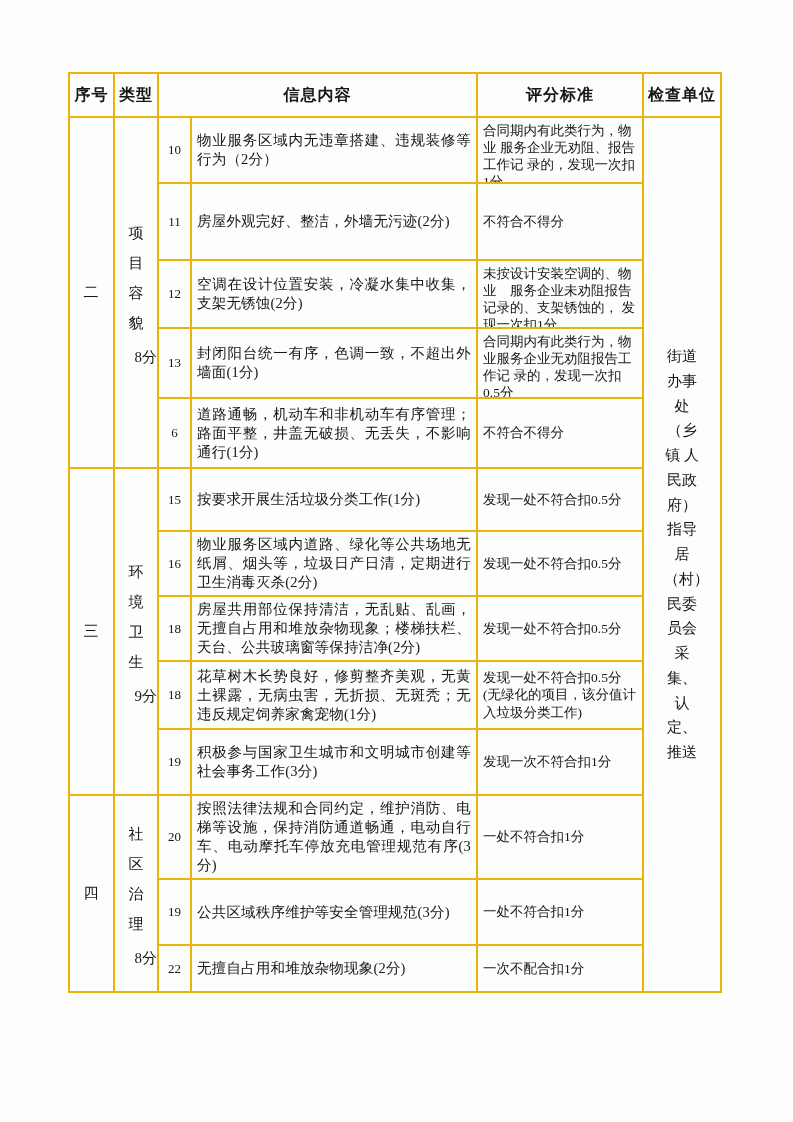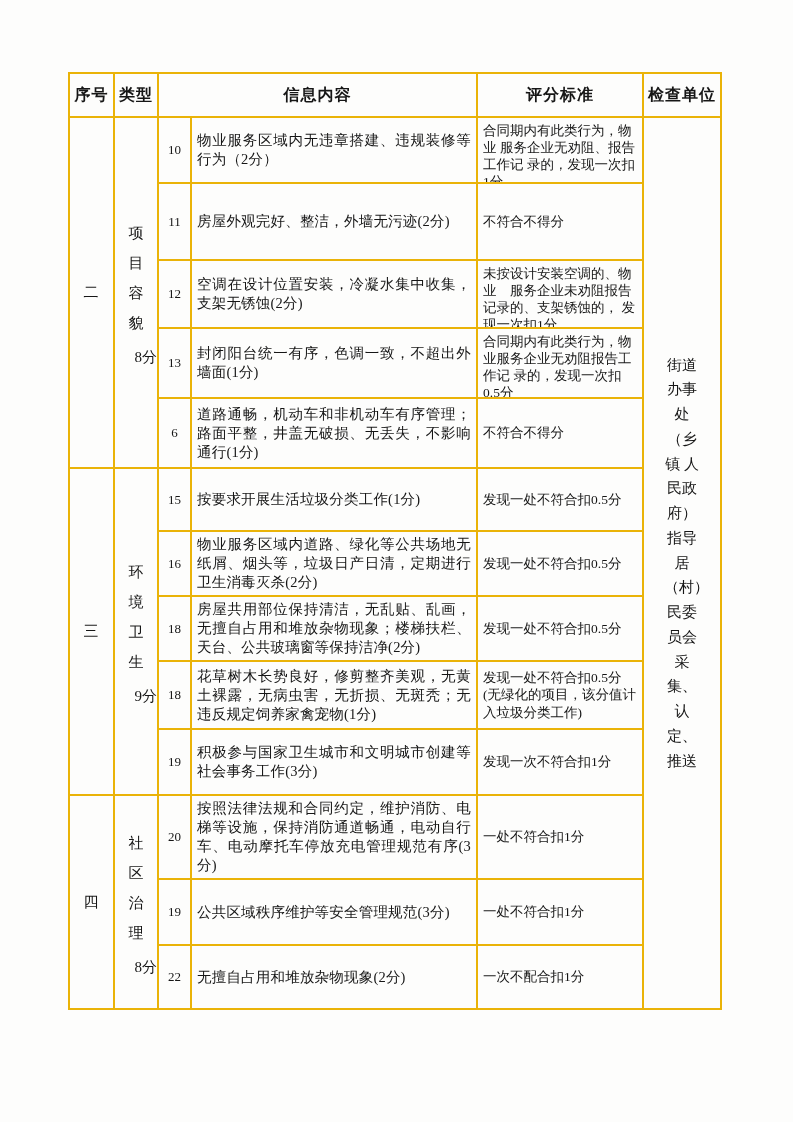--- a/index.html
+++ b/index.html
@@ -100,21 +100,21 @@
     padding: 2px 20px;
     vertical-align: middle;
   }
   
   tr.rh66 { height: 66px; }
   tr.rh67 { height: 77px; }
   tr.rh68 { height: 68px; }
   tr.rh70 { height: 70px; }
   tr.rh63 { height: 63px; }
   tr.rh60 { height: 60px; }
-  tr.rh62 { height: 64px; }
+  tr.rh62 { height: 47px; }
   tr.rh76 { height: 76px; }
 </style>
 </head>
 <body>
 
 <div class="page">
   <table class="score">
     <colgroup>
       <col style="width:45px">
       <col style="width:44px">

